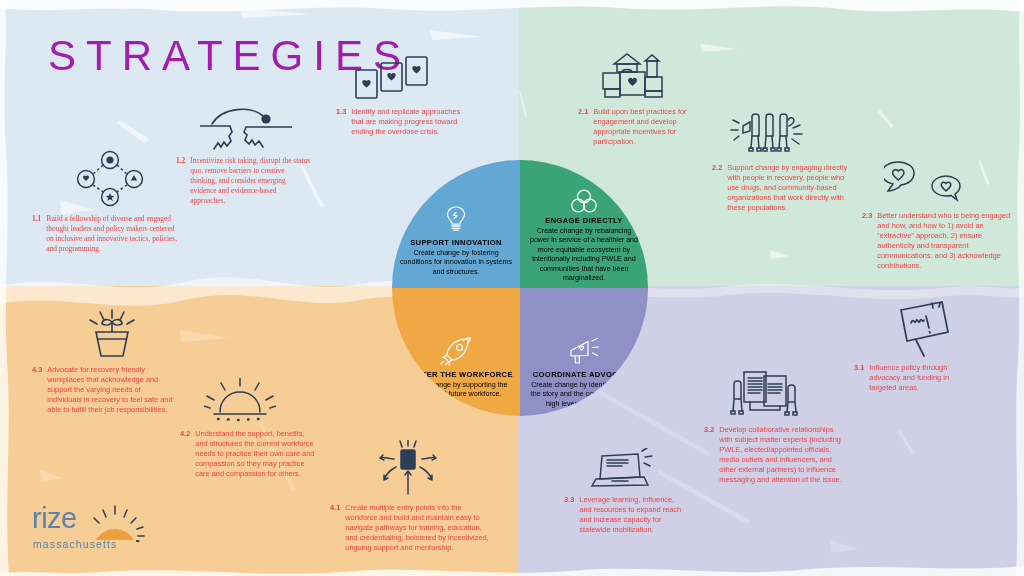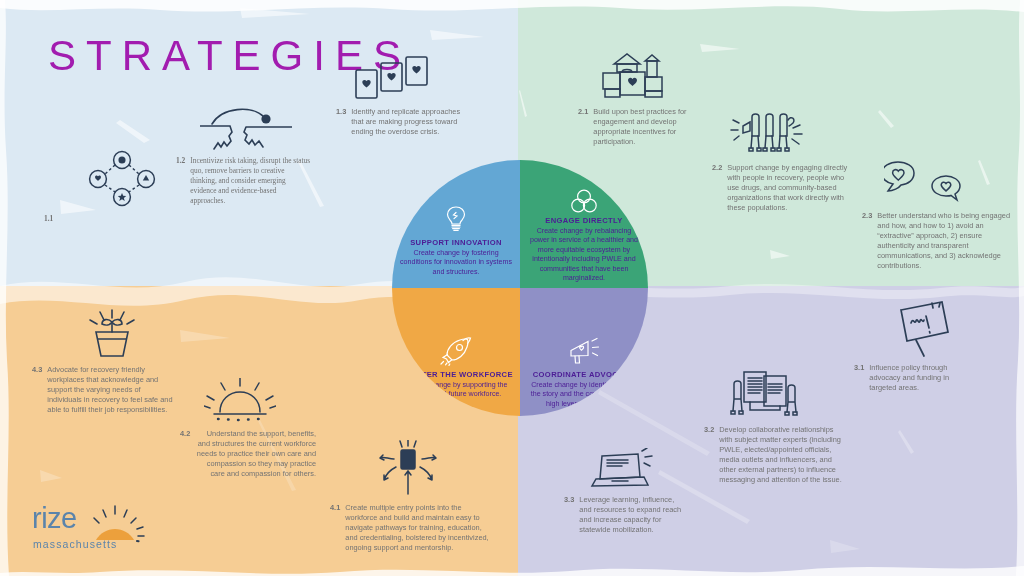--- a/index.html
+++ b/index.html
@@ -16,21 +16,21 @@
   #bg-tl{left:0;top:0;width:524px;height:292px;background:#dce9f3;}
   #bg-tr{left:518px;top:0;width:506px;height:292px;background:#cfe8da;}
   #bg-bl{left:0;top:286px;width:524px;height:290px;background:#f6cd94;}
   #bg-br{left:518px;top:286px;width:506px;height:290px;background:#cfcfe6;}
 
   
   .paint{position:absolute;pointer-events:none;}
 
   
   #wheel{position:absolute;left:392px;top:160px;width:256px;height:256px;}
-  .quad{position:absolute;width:128px;height:128px;overflow:hidden;color:#4c1d95;}
+  .quad{position:absolute;width:128px;height:128px;overflow:hidden;color:#000000;}
   #q-si{left:0;top:0;background:#63a7d4;border-top-left-radius:128px;}
   #q-ed{left:128px;top:0;background:#3ba477;border-top-right-radius:128px;}
   #q-bw{left:0;top:128px;background:#f0a845;border-bottom-left-radius:128px;}
   #q-ca{left:128px;top:128px;background:#8f90c6;border-bottom-right-radius:128px;}
   .quad .qinner{position:absolute;left:0;right:0;padding:0 7px;box-sizing:border-box;text-align:center;}
   .qtitle{font-size:7.6px;font-weight:bold;letter-spacing:.35px;line-height:1.2;margin-bottom:2px;}
   .qdesc{font-size:7.1px;line-height:1.32;}
   .qicon{display:block;margin:0 auto;}
 
   
@@ -41,21 +41,21 @@
   #q-ca .qinner{top:48px;}
 
   
   #title{
     position:absolute;left:48px;top:32px;
     font-size:42px;font-weight:400;letter-spacing:10px;
     color:#a21caf;font-family:"Liberation Sans", sans-serif;
   }
 
   
-  .item{position:absolute;color:#737373;}
+  .item{position:absolute;color:#ef4444;}
   .item .txtrow{display:flex;gap:5px;align-items:flex-start;}
   .item .num{font-size:7.4px;font-weight:bold;line-height:1.34;flex:0 0 auto;}
   .item .body{font-size:7.4px;line-height:1.34;}
   .item .ic{display:block;}
 
   
   #logo{position:absolute;left:30px;top:500px;width:120px;height:62px;}
   #logo .rizewrap{position:relative;width:120px;height:42px;text-align:right;}
   #logo .rize{font-size:29px;color:#5b84ab;letter-spacing:-0.5px;font-family:"Liberation Sans", sans-serif;position:absolute;left:2px;top:2px;}
   #logo .mass{font-size:10.5px;color:#5b84ab;letter-spacing:1.1px;position:absolute;left:3px;top:38px;font-family:"Liberation Sans", sans-serif;}
@@ -167,39 +167,40 @@
             <path d="M4.5 25.5 L2 28 M8 27 L6.5 28.8 M10.8 28 L10 29.4"></path>
             <path d="M24 4.5 C26 2.5 29 1.5 31.5 2 C31 4 30 6 28.6 7.4"></path>
           </svg>
         </span>
         <div class="qtitle">BOLSTER THE WORKFORCE</div>
         <div class="qdesc">Create change by supporting the current and future workforce.</div>
       </div>
     </div>
   </div>
 
-  <div class="item" style="left:44px;top:150px;width:145px;font-family:Liberation Serif, serif;">
+  <div class="item" style="left:32px;top:150px;width:145px;font-family:Liberation Serif, serif;">
     <span class="ic" style="margin:0 0 6px 42px;">
       <svg width="72" height="58" viewBox="0 0 72 58" fill="none" stroke="#2c3e56" stroke-width="1.5">
         <circle cx="36" cy="10" r="8.4"></circle>
         <circle cx="12" cy="29" r="8.4"></circle>
         <circle cx="60" cy="29" r="8.4"></circle>
         <circle cx="36" cy="47" r="8.4"></circle>
         <path d="M29 15 L19 24" stroke-dasharray="2.6 2.6"></path>
         <path d="M43 15 L53 24" stroke-dasharray="2.6 2.6"></path>
         <path d="M19 35 L29 42" stroke-dasharray="2.6 2.6"></path>
         <path d="M53 35 L43 42" stroke-dasharray="2.6 2.6"></path>
         <circle cx="36" cy="10" r="2.8" fill="#2c3e56"></circle>
         <path d="M12 26.2 c1-1.4 3-0.8 3 0.9 c0 1.6-2 2.8-3 3.9 c-1-1.1-3-2.3-3-3.9 c0-1.7 2-2.3 3-0.9 z" fill="#2c3e56" stroke="none"></path>
         <path d="M60 25 l3.2 5.6 h-6.4 z" fill="#2c3e56" stroke="none"></path>
         <path d="M36 43 l1.2 2.8 3 .2 -2.3 2 .8 2.9 -2.7-1.6 -2.7 1.6 .8-2.9 -2.3-2 3-.2 z" fill="#2c3e56" stroke="none"></path>
       </svg>
     </span>
     <div class="txtrow">
       <span class="num">1.1</span>
+      <span class="body">Build a fellowship of diverse and engaged thought leaders and policy makers centered on inclusive and innovative tactics, policies, and programming.</span>
     </div>
   </div>
 
   <div class="item" style="left:176px;top:105px;width:135px;font-family:Liberation Serif, serif;">
     <span class="ic" style="margin:0 0 5px 24px;">
       <svg width="92" height="46" viewBox="0 0 92 46" fill="none" stroke="#2c3e56" stroke-width="1.6" stroke-linecap="round">
         <path d="M12 19 C22 2 52 0 64 12"></path>
         <circle cx="66" cy="14" r="4.6" fill="#2c3e56" stroke="none"></circle>
         <path d="M0 21 H30 L32 27 L29 31 L31 36 L27 41 L24 37 L21 42 L18 38 L14 44"></path>
         <path d="M46 22 H92 M46 22 L44 27 L47 30 L45 35 L49 39 L52 35 L55 40 L59 36 L63 42"></path>
@@ -356,21 +357,21 @@
         <path d="M50 27 C56 30 60 34 62 40 M62 40 l-4 -2 M62 40 l0 -5"></path>
         <path d="M38 31 V54 M38 31 l-3 4 M38 31 l3 4"></path>
       </svg>
     </span>
     <div class="txtrow">
       <span class="num">4.1</span>
       <span class="body">Create multiple entry points into the workforce and build and maintain easy to navigate pathways for training, education, and credentialing, bolstered by incentivized, ongoing support and mentorship.</span>
     </div>
   </div>
 
-  <div class="item" style="left:180px;top:378px;width:136px;text-align:right;">
+  <div class="item" style="left:180px;top:378px;width:136px;">
     <span class="ic" style="margin:0 0 5px 24px;">
       <svg width="72" height="46" viewBox="0 0 72 46" fill="none" stroke="#2c3e56" stroke-width="1.5" stroke-linecap="round">
         <path d="M16 34 C16 22 25 14 36 14 C47 14 56 22 56 34"></path>
         <path d="M10 36 H62"></path>
         <path d="M36 8 V0 M21 12 L17 5 M51 12 L55 5 M10 22 L3 18 M62 22 L69 18 M6 30 L0 28 M66 30 L72 28"></path>
         <path d="M14 41 l.6 0 M24 41.5 l.6 0 M34 42 l.6 0 M44 41.5 l.6 0 M54 41 l.6 0" stroke-width="2.4"></path>
       </svg>
     </span>
     <div class="txtrow">
       <span class="num">4.2</span>

